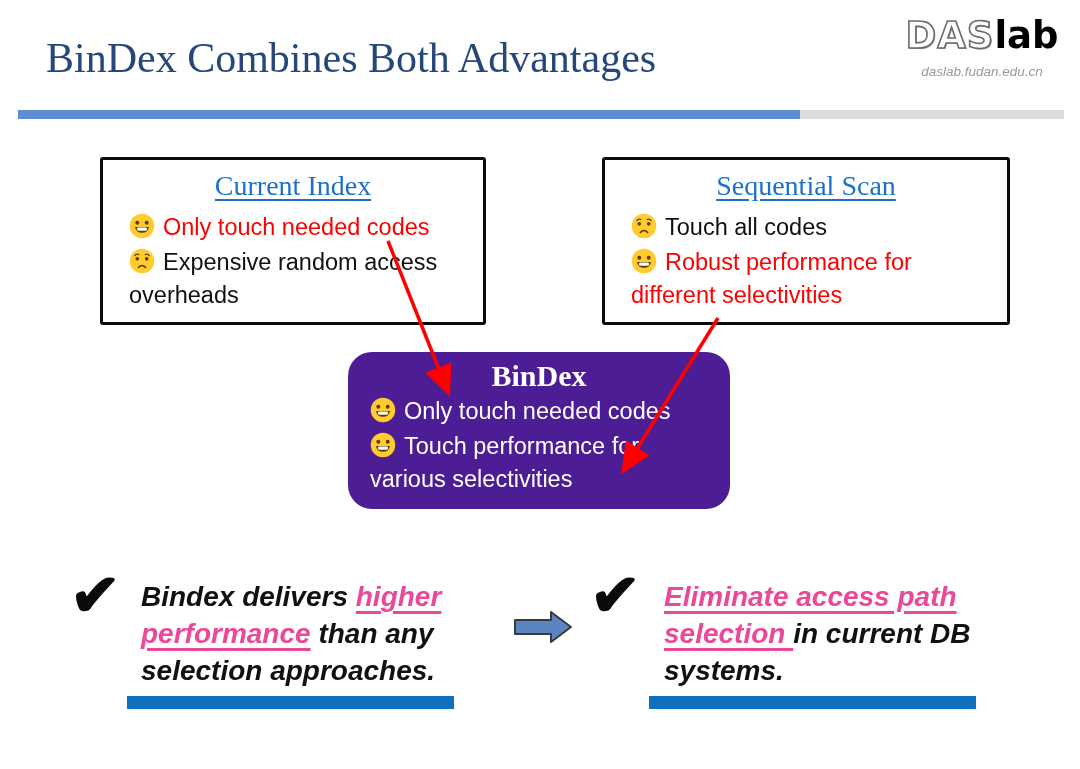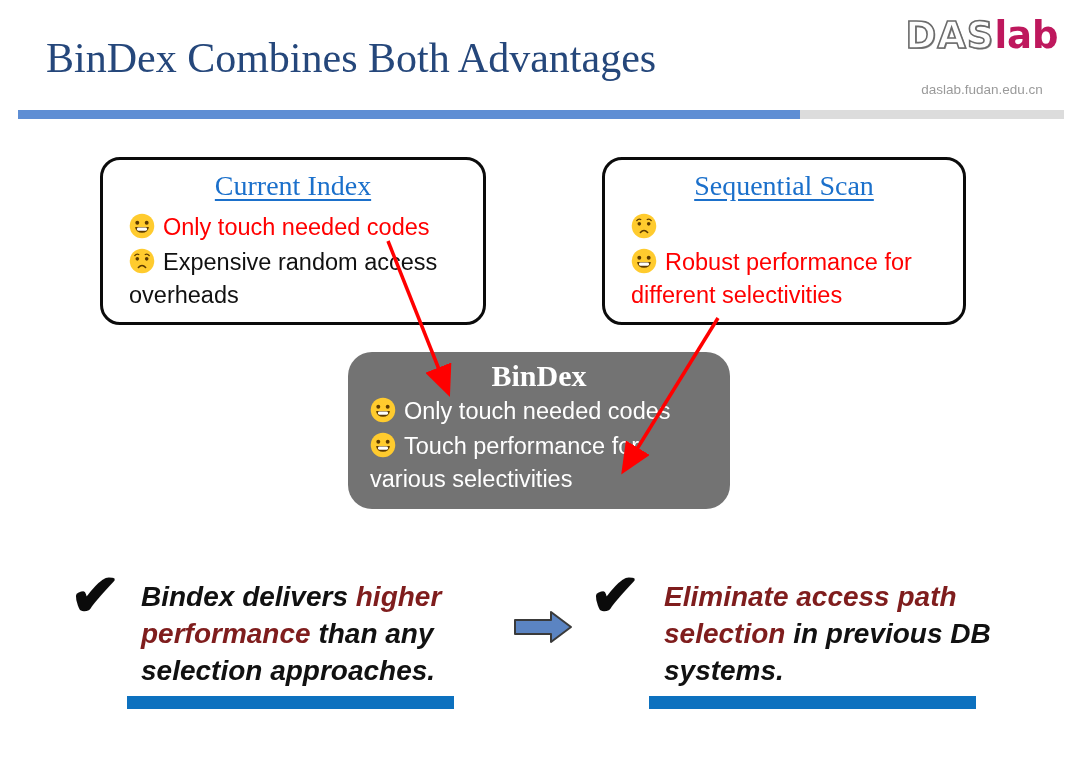--- a/index.html
+++ b/index.html
@@ -36,50 +36,51 @@
     font-size: 37px;
     line-height: 1.1;
     white-space: nowrap;
   }
   .logo-das {
     color: #fdfdfd;
     -webkit-text-stroke: 1.6px #6b6b6b;
     text-shadow: 1px 1px 0 #9a9a9a;
     letter-spacing: 1px;
   }
-  .logo-lab { color: #be185d; text-align: center; }
+  .logo-lab { color: #000000; text-align: center; }
   .logo-url {
-    margin-top: 25px;
+    margin-top: 7px;
     font-size: 13.5px;
     color: #9a9a9a;
     white-space: nowrap;
+    font-style: italic;
   }
   .divider {
     position: absolute;
     left: 18px; top: 110px;
     width: 1046px; height: 9px;
     background: #DCDCDC;
   }
   .divider-blue {
     position: absolute;
     left: 0; top: 0;
     width: 782px; height: 9px;
     background: #5E8ED4;
   }
 
   
   .obox {
     position: absolute;
     border: 3px solid #0b0b0b;
-    border-radius: 20px;
+    border-radius: 3px;
     background: #ffffff;
     padding: 10px 26px 0 26px;
   }
   .obox-left  { left: 100px; top: 157px; width: 386px; height: 168px; }
-  .obox-right { left: 602px; top: 157px; width: 364px; height: 168px; }
+  .obox-right { left: 602px; top: 157px; width: 408px; height: 168px; }
   .obox-title {
     display: block;
     text-align: center;
     font-family: "Liberation Serif", serif;
     font-size: 28px;
     color: #1B70CB;
     text-decoration: underline;
     text-underline-offset: 4px;
     margin-bottom: 9px;
   }
@@ -94,21 +95,21 @@
     width: 26px; height: 26px;
     vertical-align: -4px;
     margin-right: 8px;
   }
 
   
   .cbox {
     position: absolute;
     left: 348px; top: 352px;
     width: 382px; height: 157px;
-    background: #737373;
+    background: #4c1d95;
     border-radius: 24px;
     padding: 7px 22px 0 22px;
   }
   .cbox-title {
     display: block;
     text-align: center;
     font-family: "Liberation Serif", serif;
     font-weight: bold;
     font-size: 30px;
     color: #ffffff;
@@ -140,21 +141,22 @@
     font-size: 28px;
     font-weight: bold;
     font-style: italic;
     line-height: 37px;
     color: #111111;
     white-space: nowrap;
   }
   .concl-left  { left: 141px; top: 578px; }
   .concl-right { left: 664px; top: 578px; }
   .redu {
-    color: #7f1d1d;
+    color: #ec4899;
+    text-decoration: underline;
     text-decoration-thickness: 2.5px;
     text-underline-offset: 5px;
   }
   .bar {
     position: absolute;
     top: 696px;
     width: 327px; height: 13px;
     background: #0D71BF;
   }
   .bar-left  { left: 127px; }
@@ -209,21 +211,21 @@
   <div class="obox obox-right">
     <span class="obox-title">Sequential Scan</span>
     <div class="bullet">
       <svg class="emoji" viewBox="0 0 36 36">
           <circle cx="18" cy="18" r="17" fill="#FFCB2E"></circle>
           <circle cx="11.5" cy="15" r="2.5" fill="#5c3a00"></circle>
           <circle cx="24.5" cy="15" r="2.5" fill="#5c3a00"></circle>
           <path d="M8 10.5 Q10.5 7.5 13.5 9" stroke="#5c3a00" stroke-width="1.8" fill="none" stroke-linecap="round"></path>
           <path d="M22.5 9 Q25.5 7.5 28 10.5" stroke="#5c3a00" stroke-width="1.8" fill="none" stroke-linecap="round"></path>
           <path d="M13 27 Q18 21.5 23 27" stroke="#5c3a00" stroke-width="2.2" fill="none" stroke-linecap="round"></path>
-        </svg>
+        </svg><span>Touch all codes</span>
     </div>
     <div class="bullet red">
       <svg class="emoji" viewBox="0 0 36 36">
           <circle cx="18" cy="18" r="17" fill="#FFCB2E"></circle>
           <circle cx="11.5" cy="13.5" r="2.7" fill="#5c3a00"></circle>
           <circle cx="24.5" cy="13.5" r="2.7" fill="#5c3a00"></circle>
           <path d="M8.5 19.5 a9.5 8 0 0 0 19 0 z" fill="#5c3a00"></path>
           <rect x="11" y="20" width="14" height="4.5" rx="2" fill="#ffffff"></rect>
         </svg><span>Robust performance for different selectivities</span>
     </div>
@@ -268,20 +270,20 @@
     <div><span>selection approaches.</span></div>
   </div>
 
   <svg class="block-arrow" viewBox="0 0 62 36">
     <polygon points="3,11 39,11 39,3 59,18 39,33 39,25 3,25" fill="#5B84C2" stroke="#3a3a3a" stroke-width="2" stroke-linejoin="round"></polygon>
   </svg>
 
   <div class="check check-right">✔</div>
   <div class="concl concl-right">
     <div><span class="redu">Eliminate access path</span></div>
-    <div><span class="redu">selection </span><span>in previous DB</span></div>
+    <div><span class="redu">selection </span><span>in current DB</span></div>
     <div><span>systems.</span></div>
   </div>
 
   <div class="bar bar-left"></div>
   <div class="bar bar-right"></div>
 
 </div>
 
 </body></html>

